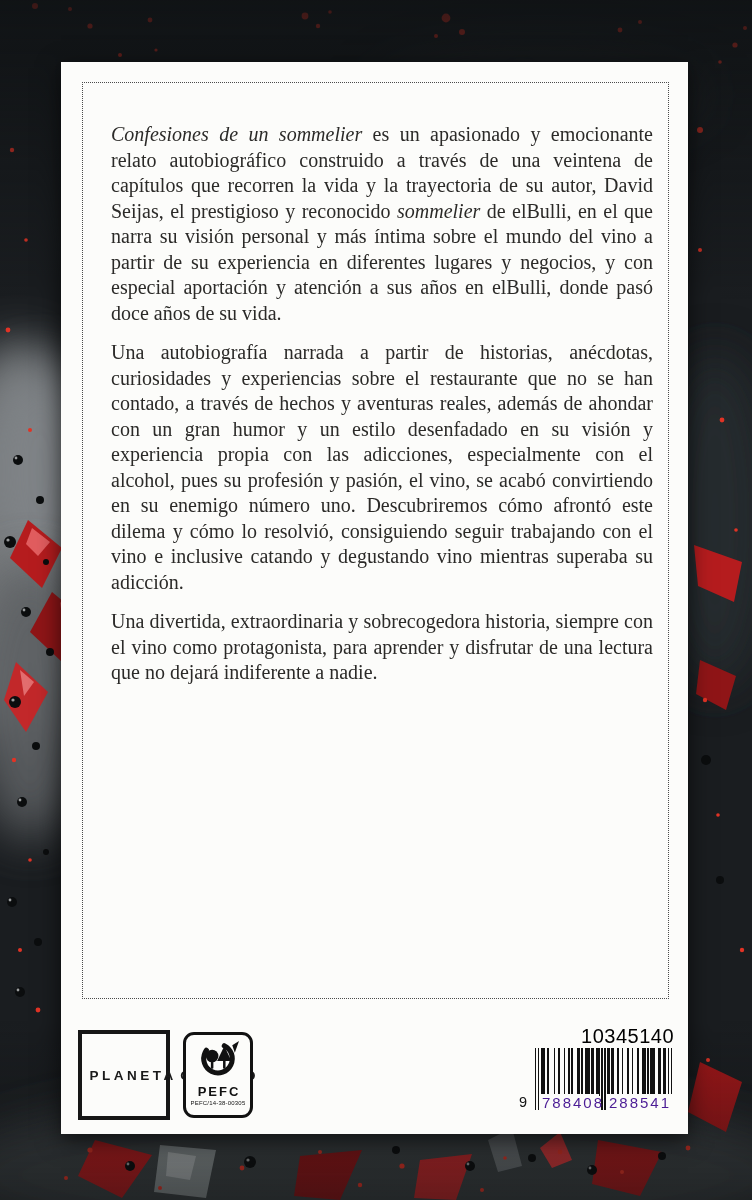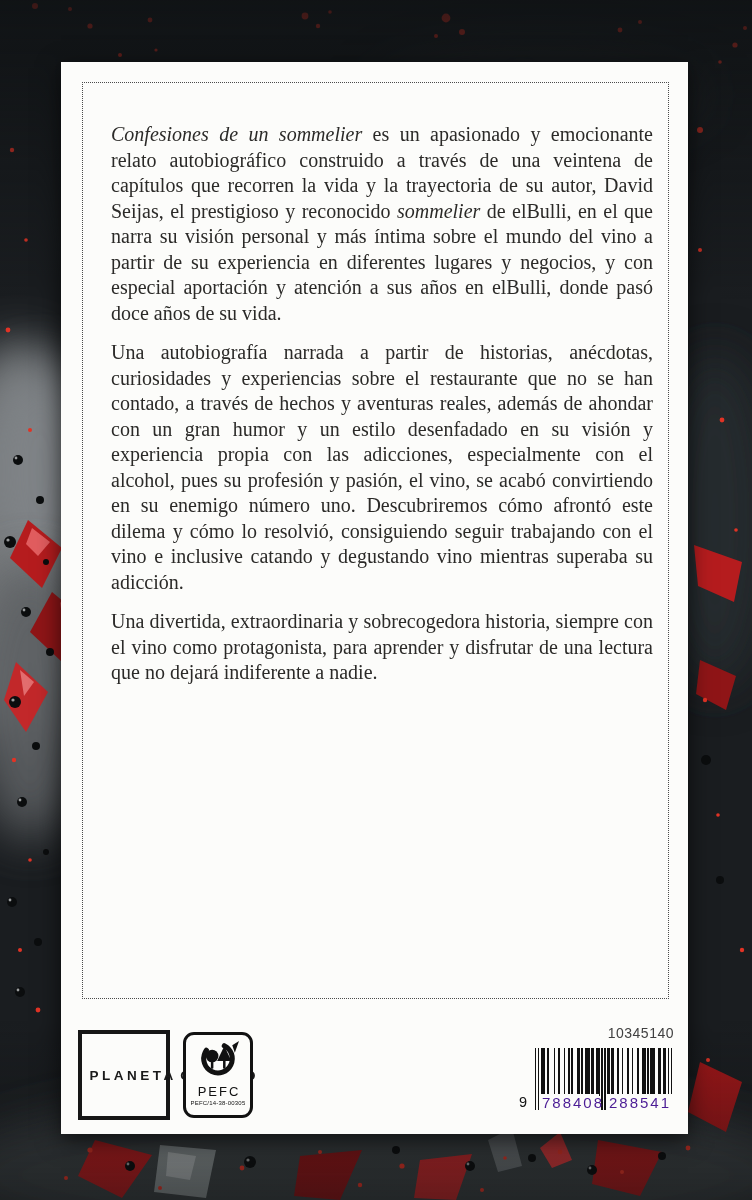--- a/index.html
+++ b/index.html
@@ -45,27 +45,27 @@
   .planeta svg{display:block;}
 
   
   .pefc{
     position:absolute;left:122px;top:970px;width:70px;height:86px;
     border:3px solid #111;border-radius:11px;box-sizing:border-box;background:#fcfcfa;
     display:flex;flex-direction:column;align-items:center;justify-content:flex-start;
     padding-top:5px;
   }
   .pefc .mark{display:block;}
-  .pefc .word{font-weight:normal;font-size:13px;letter-spacing:2px;color:#111;margin-top:6px;text-indent:2px;}
+  .pefc .word{font-weight:bold;font-size:13px;letter-spacing:2px;color:#111;margin-top:6px;text-indent:2px;}
   .pefc .cert{font-size:6px;color:#111;margin-top:1px;letter-spacing:.2px;white-space:nowrap;}
 
   
   .product-code{
     position:absolute;right:14px;top:963px;
-    font-size:14px;color:#404040;letter-spacing:.5px;
+    font-size:20px;color:#000000;letter-spacing:.5px;
   }
   .barcode{position:absolute;left:458px;top:986px;width:153px;height:64px;background:#fcfcfa;}
   .barcode .bars{position:absolute;left:16px;top:0;}
   .barcode .nine{position:absolute;left:0;top:46px;font-size:14.5px;color:#111;}
   .barcode .grp{
     position:absolute;top:46px;height:16px;background:#fcfcfa;
     font-size:15px;letter-spacing:2px;color:#4c1d95;text-align:left;text-indent:2px;
   }
   .barcode .g1{left:21px;width:59px;}
   .barcode .g2{left:88px;width:72px;}

